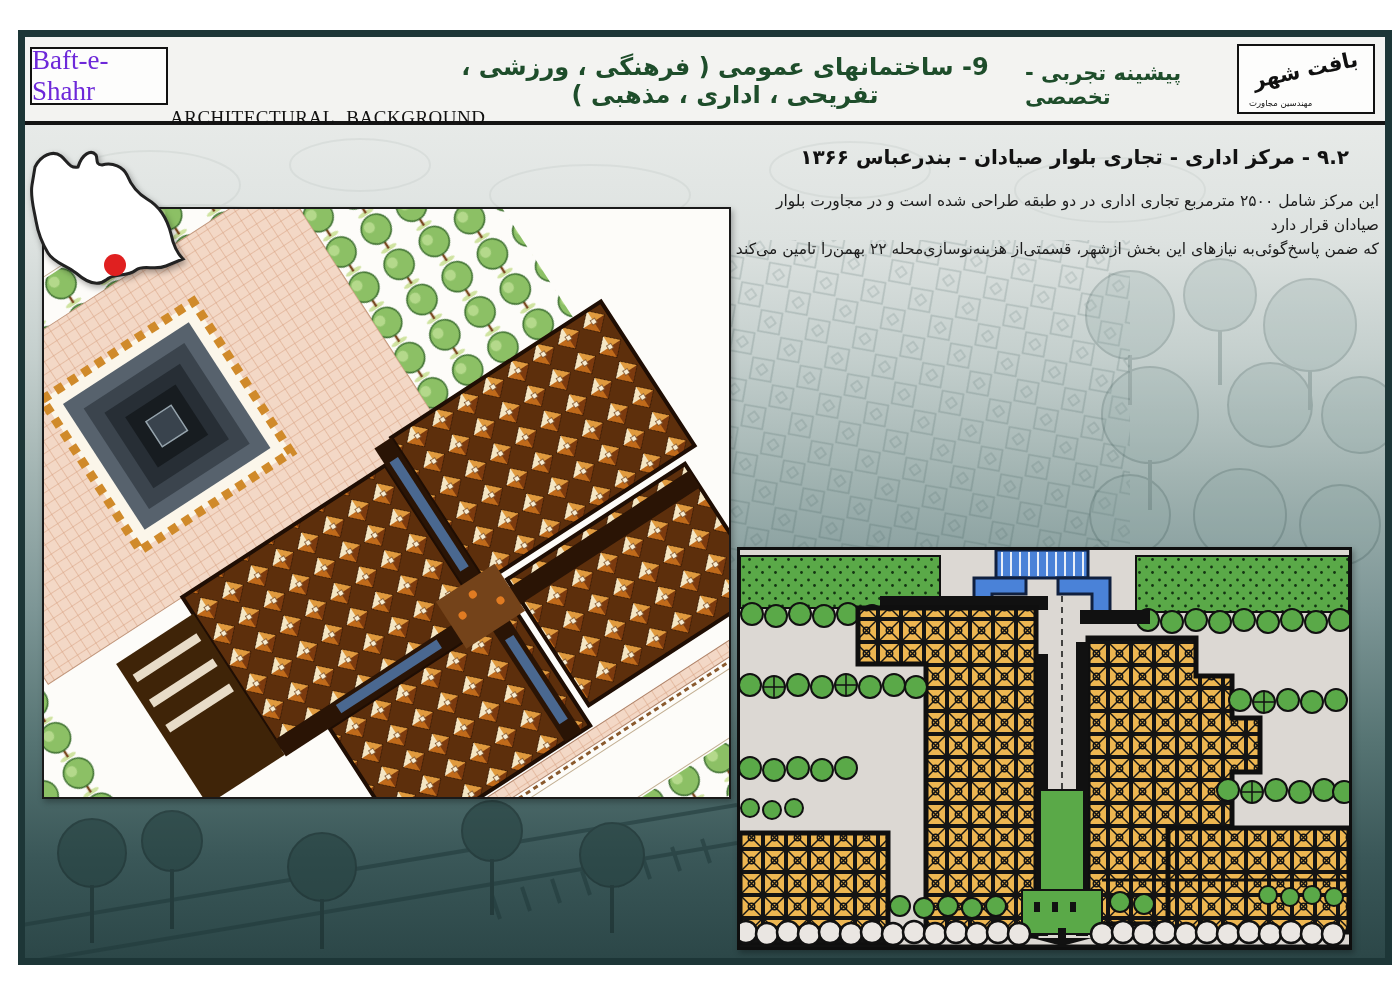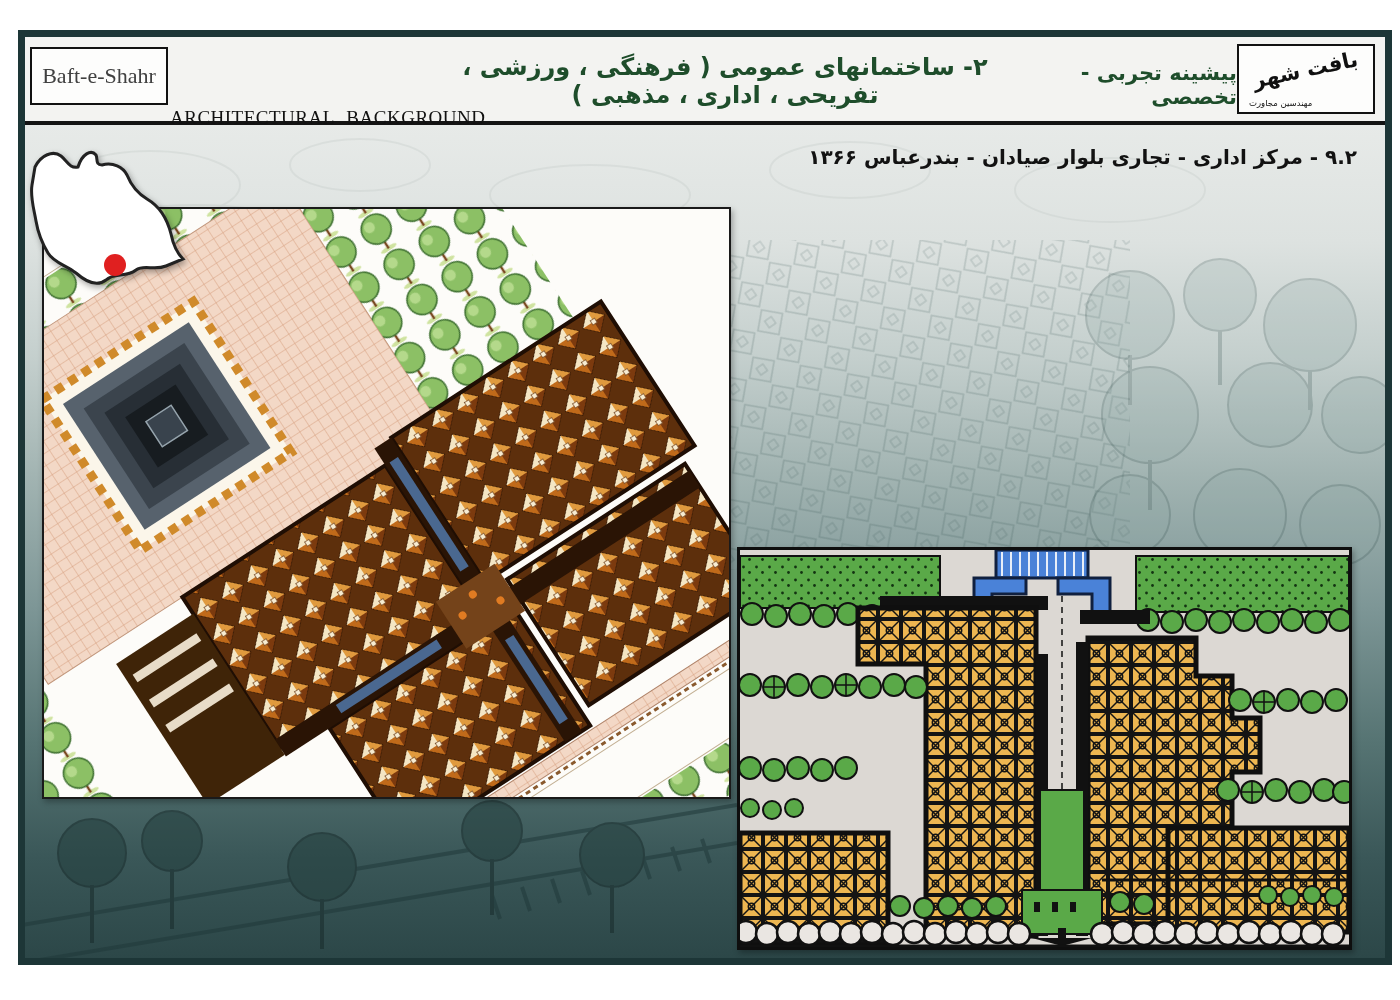--- a/index.html
+++ b/index.html
@@ -5,61 +5,61 @@
   html,body{margin:0;padding:0;}
   .page{position:relative;width:1400px;height:1000px;background:#ffffff;overflow:hidden;
         font-family:"DejaVu Sans",sans-serif;}
   .frame{position:absolute;left:18px;top:30px;width:1360px;height:921px;
          border:7px solid #1d3637;background:#e9ecea;}
   
   .hdr{position:absolute;left:0;top:0;width:100%;height:84px;background:#f3f3f1;
        border-bottom:4px solid #141414;z-index:30;}
   .logo-box{position:absolute;left:5px;top:10px;width:134px;height:54px;background:#fdfdfc;
             border:2px solid #111;display:flex;align-items:center;justify-content:center;}
-  .logo-box span{font-family:"Liberation Serif",serif;font-size:22px;color:#404040;letter-spacing:0px;}
+  .logo-box span{font-family:"Liberation Serif",serif;font-size:27px;color:#6d28d9;letter-spacing:0px;}
   .logo-sub{position:absolute;left:145px;top:70px;font-family:"Liberation Serif",serif;
             font-size:19px;color:#111;letter-spacing:.5px;word-spacing:7px;white-space:nowrap;}
   .hdr-title{position:absolute;left:420px;top:16px;width:560px;text-align:center;direction:rtl;
              color:#1e4d2b;font-size:24px;font-weight:bold;}
-  .hdr-cat{position:absolute;left:1000px;top:24px;width:212px;text-align:right;direction:rtl;
+  .hdr-cat{position:absolute;left:1000px;top:24px;width:212px;text-align:left;direction:rtl;
            color:#1e4d2b;font-size:21px;font-weight:bold;}
   .brand-box{position:absolute;left:1212px;top:7px;width:134px;height:66px;background:#fdfdfc;
              border:2px solid #111;overflow:hidden;}
   .brand-name{position:absolute;right:14px;top:12px;direction:rtl;font-weight:bold;font-size:21px;
               color:#101010;transform:rotate(-12deg);}
   .brand-sub{position:absolute;left:10px;bottom:4px;direction:rtl;font-size:8.5px;color:#101010;}
   
   .content{position:absolute;left:0;top:88px;width:1360px;height:833px;overflow:hidden;
      background:linear-gradient(180deg,#e7eae8 0%,#dde2e0 14%,#c4cfcd 28%,#a2b4b2 42%,
                 #7d9696 58%,#567473 74%,#3a5758 88%,#2c4748 100%);}
   .ghost{position:absolute;pointer-events:none;}
   .iran-map{position:absolute;left:0px;top:16px;width:164px;height:152px;z-index:20;
             filter:drop-shadow(2px 3px 3px rgba(0,0,0,.35));}
-  .sec-title{position:absolute;right:28px;top:20px;direction:rtl;font-size:20px;font-weight:bold;
+  .sec-title{position:absolute;right:36px;top:20px;direction:rtl;font-size:20px;font-weight:bold;
              color:#121212;white-space:nowrap;z-index:25;}
   .sec-par{position:absolute;right:6px;top:64px;width:648px;direction:rtl;text-align:right;
            font-size:15.5px;line-height:1.55;color:#1c1c1c;z-index:25;}
   .fig-large{position:absolute;left:17px;top:82px;width:685px;height:588px;background:#fdfcf9;
              border:2px solid #1a1a1a;z-index:15;box-shadow:2px 3px 6px rgba(0,0,0,.3);}
   .fig-plan{position:absolute;left:712px;top:422px;width:609px;height:397px;background:#dcd8d3;
             border:3px solid #0e0e0e;z-index:15;box-shadow:2px 3px 6px rgba(0,0,0,.3);}
   .fig-large svg,.fig-plan svg,.iran-map svg,.ghost svg{display:block;width:100%;height:100%;}
 </style>
 </head>
 <body>
 
 <div class="page">
   <div class="frame">
 
     <div class="hdr">
       <div class="logo-box">
         <span>Baft-e-Shahr</span>
       </div>
       <div class="logo-sub">ARCHITECTURAL BACKGROUND</div>
-      <div class="hdr-title" dir="rtl">۲- ساختمانهای عمومی ( فرهنگی ، ورزشی ، تفریحی ، اداری ، مذهبی )</div>
+      <div class="hdr-title" dir="rtl">9- ساختمانهای عمومی ( فرهنگی ، ورزشی ، تفریحی ، اداری ، مذهبی )</div>
       <div class="hdr-cat" dir="rtl">پیشینه تجربی - تخصصی</div>
       <div class="brand-box">
         <div class="brand-name">بافت شهر</div>
         <div class="brand-sub">مهندسین مجاورت</div>
       </div>
     </div>
 
     <div class="content">
 
       <div class="ghost" style="left:5px;top:0;width:1330px;height:120px;opacity:.35;">
@@ -129,20 +129,24 @@
             <path d="M70,110 v58"></path>
               <path d="M150,94 v60"></path>
               <path d="M300,124 v50"></path>
               <path d="M470,84 v56"></path>
               <path d="M590,110 v48"></path>
           </g>
         </svg>
       </div>
 
       <div class="sec-title" dir="rtl">۹.۲ - مرکز اداری - تجاری بلوار صیادان -  بندرعباس  ۱۳۶۶</div>
+      <div class="sec-par" dir="rtl">
+        <span>این مرکز شامل ۲۵۰۰ مترمربع تجاری اداری در دو طبقه طراحی شده است و در مجاورت بلوار صیادان قرار دارد</span><br>
+        <span>که ضمن پاسخ‌گوئی‌به نیازهای این بخش ازشهر، قسمتی‌از هزینه‌نوسازی‌محله ۲۲ بهمن‌را تامین می‌کند</span>
+      </div>
 
       <div class="iran-map">
         <svg viewBox="0 0 164 152">
           <path d="M10,26 C16,14 28,9 36,15 C42,20 45,28 53,26 C57,13 66,8 71,14 C73,18 70,24 77,24
                    C88,21 98,26 102,34 C106,44 112,52 122,58 C134,65 142,77 146,93
                    C148,103 152,112 158,118 L141,125 C129,130 119,123 111,129
                    C101,137 89,131 81,139 C71,147 59,139 51,132 C41,124 29,122 23,112
                    C17,102 13,92 11,80 C9,68 5,56 7,44 Z" fill="#ffffff" stroke="#222" stroke-width="3"></path>
           <circle cx="90" cy="124" r="11" fill="#e02020"></circle>
         </svg>

